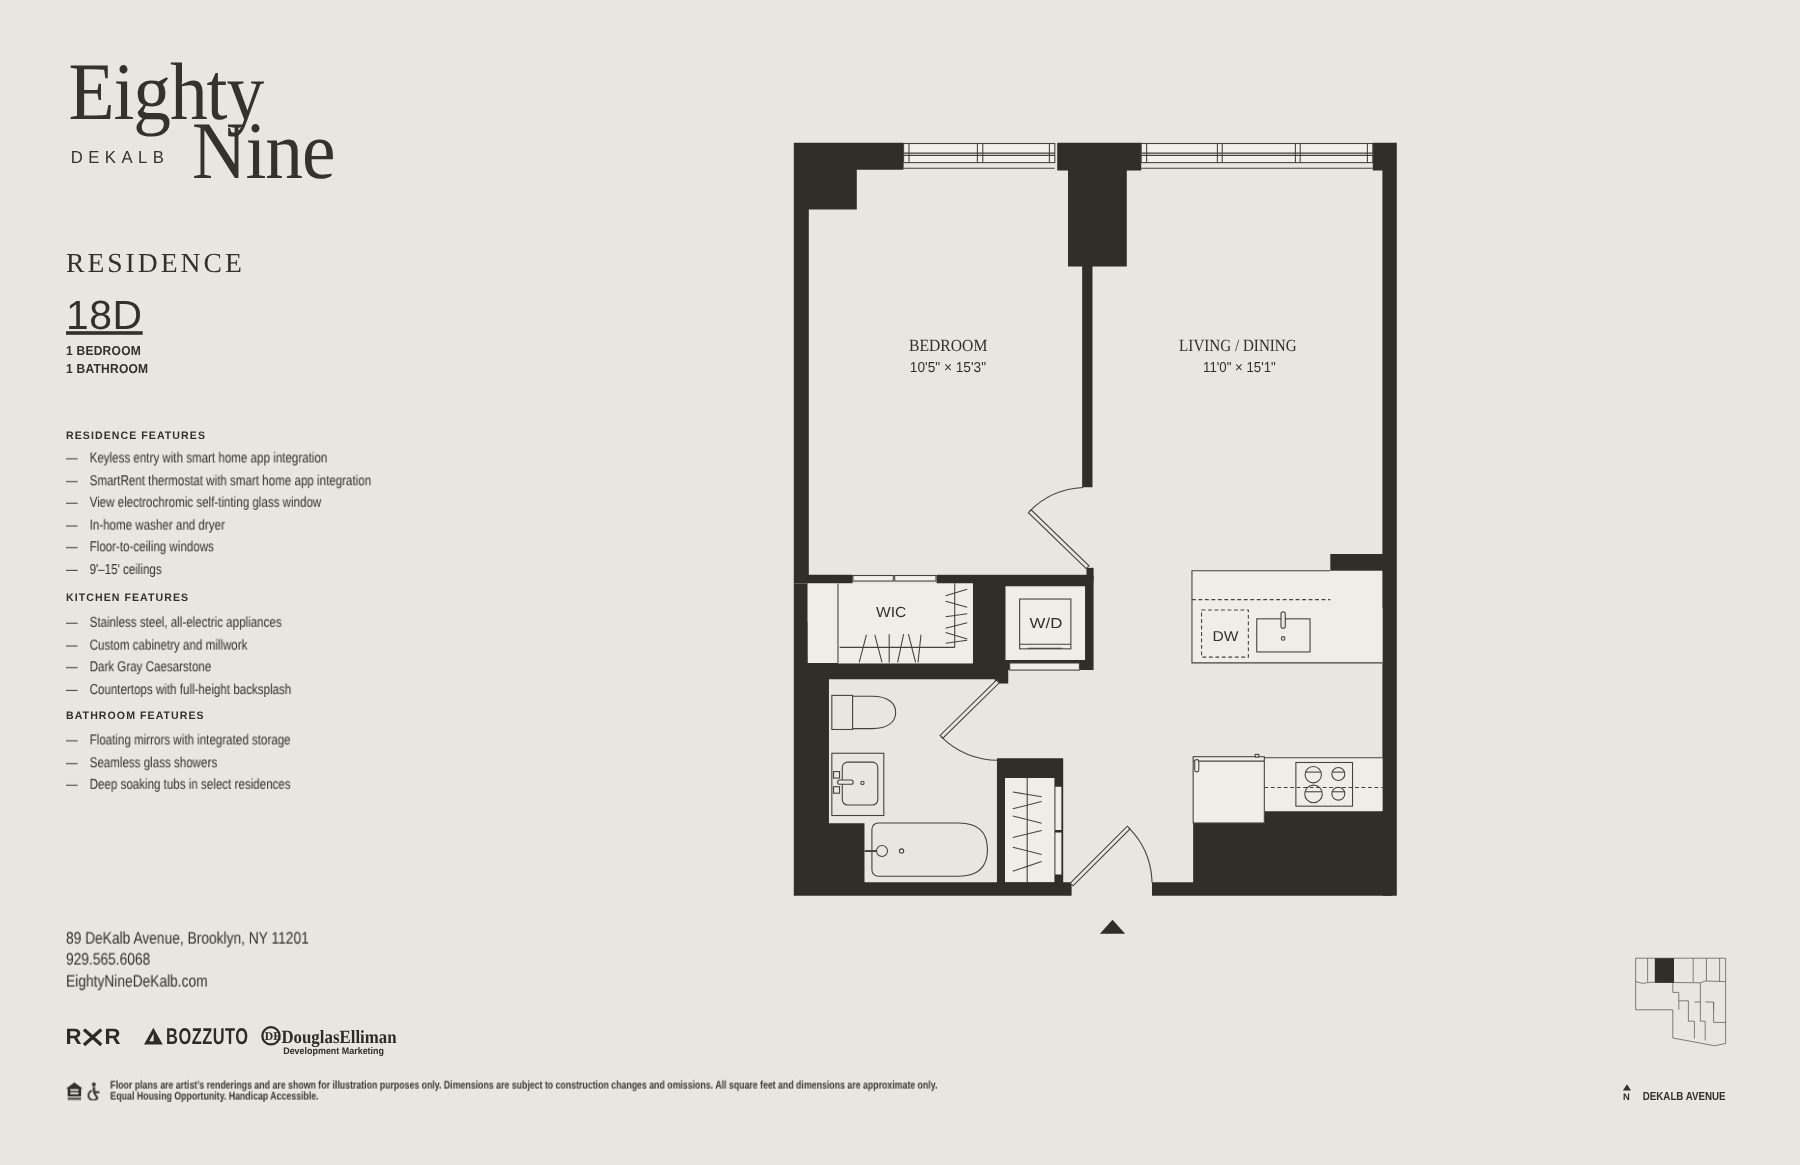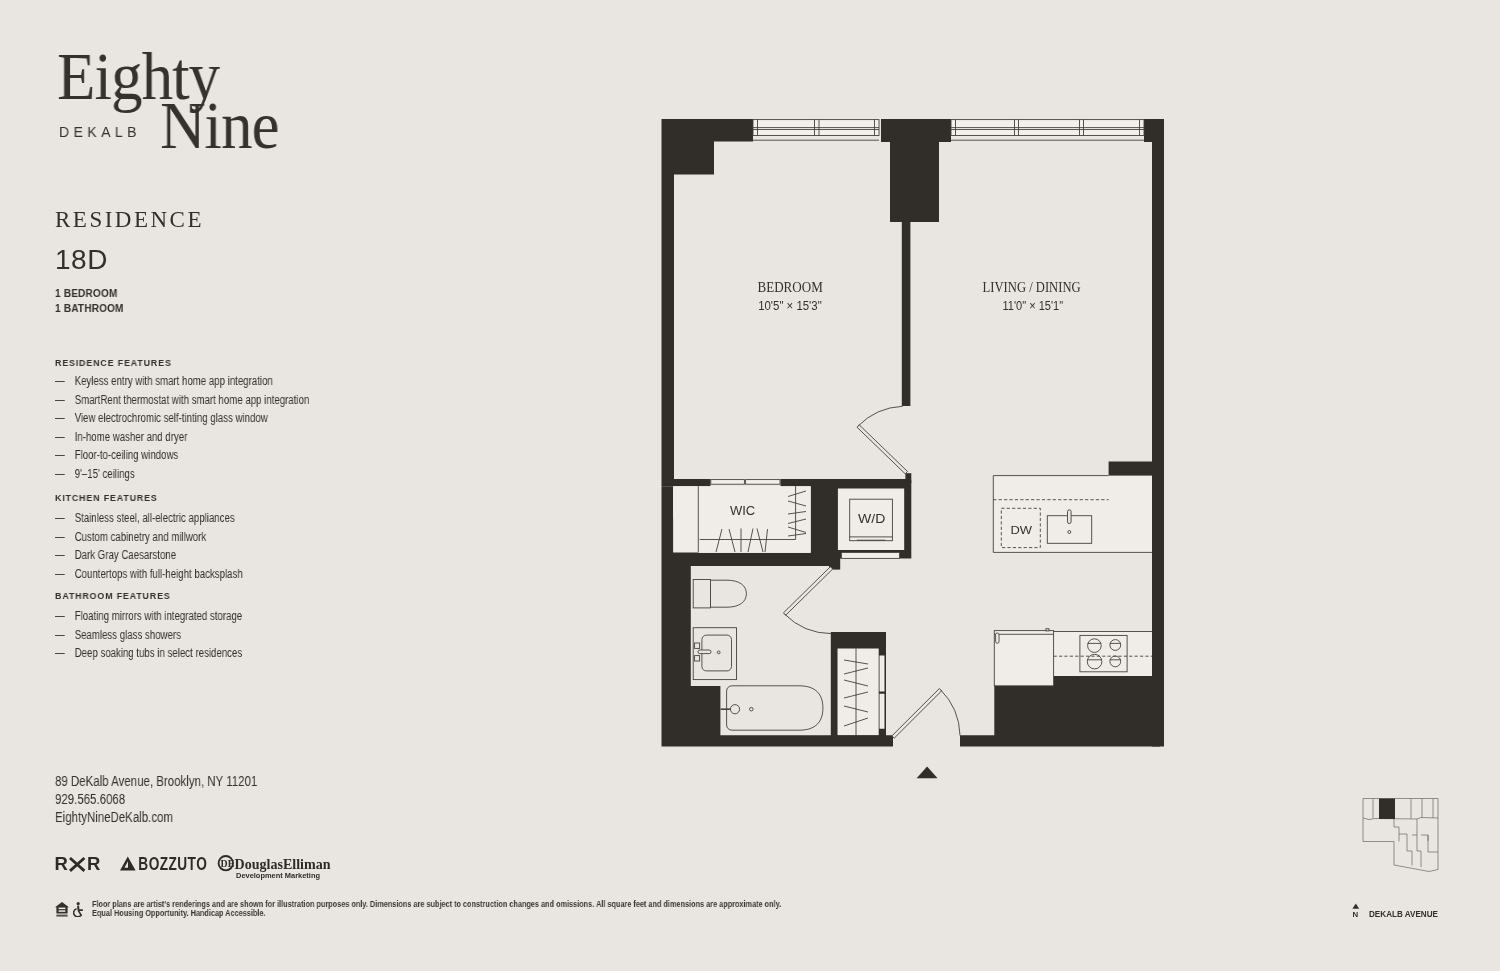--- a/index.html
+++ b/index.html
@@ -11,21 +11,21 @@
 <body>
 
 <div class="abs serif" style="left:0;top:0;width:340px;height:160px;color:#35322E;">
   <div class="abs" style="left:57px;top:42.4px;font-size:68px;line-height:1;letter-spacing:-1px;transform:scaleX(0.925);transform-origin:left top;">Eighty</div>
   <div class="abs" style="left:160px;top:91px;font-size:68px;line-height:1;letter-spacing:-1px;transform:scaleX(0.925);transform-origin:left top;">Nine</div>
   <div class="abs" style="left:59px;top:124.7px;font-size:14.5px;line-height:1;letter-spacing:4.7px;font-family:'Liberation Sans',sans-serif;transform:scaleX(0.96);transform-origin:left top;">DEKALB</div>
 </div>
 
 <div class="abs serif" style="left:55px;top:208px;font-size:23px;line-height:1;letter-spacing:2.5px;">RESIDENCE</div>
 
-<div class="abs" style="left:55px;top:245.8px;font-size:28px;line-height:1;letter-spacing:0.5px;">18D</div>
+<div class="abs" style="left:55px;top:245.8px;font-size:34px;line-height:1;letter-spacing:0.5px;text-decoration:underline;">18D</div>
 
 <div class="abs" style="left:55px;top:285.8px;font-size:10.8px;font-weight:bold;letter-spacing:0.2px;line-height:15.2px;transform:scaleX(0.93);transform-origin:left top;">1 BEDROOM<br>1 BATHROOM</div>
 
 <div class="abs" style="left:55px;top:359px;font-size:9px;font-weight:bold;letter-spacing:0.9px;line-height:1;transform:scaleX(0.98);transform-origin:left top;">RESIDENCE FEATURES</div>
 
 <div class="abs" style="left:55px;top:372.3px;font-size:12px;line-height:18.6px;transform:scaleX(0.805);transform-origin:left top;white-space:nowrap;">
   <div>—<span style="display:inline-block;width:12.4px;"></span>Keyless entry with smart home app integration</div>
   <div>—<span style="display:inline-block;width:12.4px;"></span>SmartRent thermostat with smart home app integration</div>
   <div>—<span style="display:inline-block;width:12.4px;"></span>View electrochromic self-tinting glass window</div>
   <div>—<span style="display:inline-block;width:12.4px;"></span>In-home washer and dryer</div>

